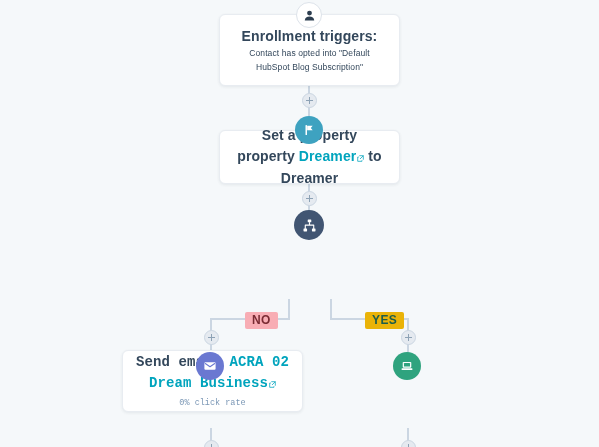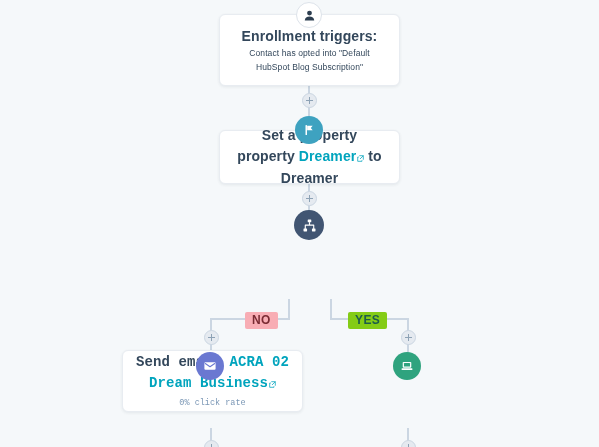--- a/index.html
+++ b/index.html
@@ -160,22 +160,23 @@
     padding: 2px 7px 3px 7px;
     border-radius: 2px;
     z-index: 4;
     line-height: 1;
   }
   .label-no {
     background: #f8adb4;
     color: #7a2b33;
   }
   .label-yes {
-    background: #84cc16;
+    background: #eab308;
     color: #1d5d4a;
+    margin-left: 17px;
   }
 </style>
 </head>
 <body>
 
 <div id="canvas">
 
   <div class="conn-v" style="left:308px; top:86px; height:30px;"></div>
   <div class="plus-node" style="left:301.5px; top:93px;"></div>
 

